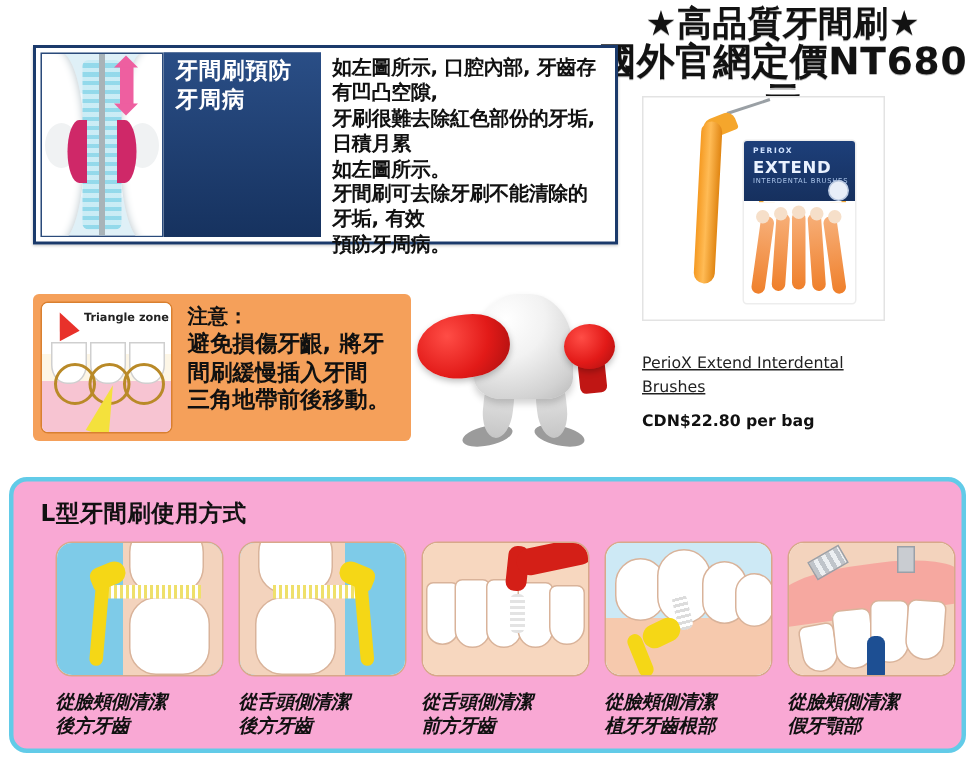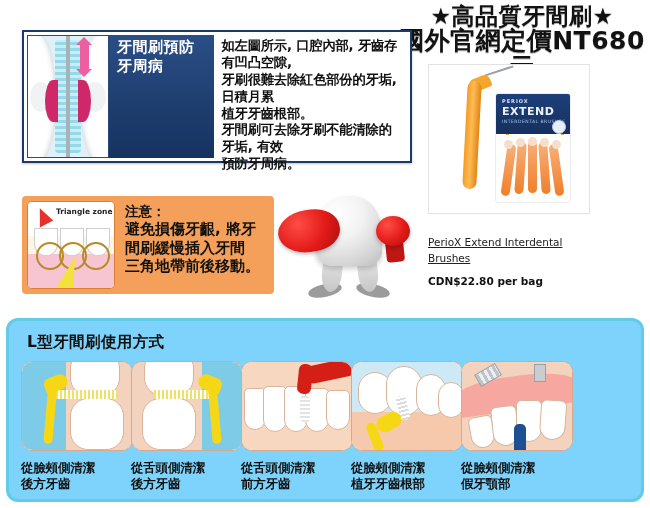--- a/index.html
+++ b/index.html
@@ -129,27 +129,27 @@
 
   .prod-link{
     margin-top:20px;width:168px;font-size:10.5px;color:#222;line-height:1.55;
     text-decoration:underline;
   }
   .prod-price{margin-top:8px;font-size:10.5px;color:#111;font-weight:bold;}
 
   
   .lbox{
     position:absolute;left:6px;top:318px;width:638px;height:184px;
-    background:#7dd3fc;border:3px solid #62cbe8;border-radius:12px;box-sizing:border-box;
+    background:#f9a8d4;border:3px solid #62cbe8;border-radius:12px;box-sizing:border-box;
   }
   .lbox-title{
     position:absolute;left:18px;top:11px;font-size:15.5px;font-weight:bold;color:#111;
     letter-spacing:.4px;
   }
-  .panels{position:absolute;left:12px;top:40px;right:10px;display:flex;gap:0;}
+  .panels{position:absolute;left:28px;top:40px;right:10px;display:flex;gap:12px;font-style:italic;}
   .panel{width:110px;}
   .pic{
     width:110px;height:88px;border:1px solid #d8a88a;border-radius:11px;overflow:hidden;position:relative;
     background:#ffffff;
   }
   .cap{margin-top:9px;font-size:12.5px;font-weight:bold;color:#111;line-height:1.26;letter-spacing:-.2px;}
 
   
   .bg-blue{position:absolute;inset:0;background:#7ecbe8;}
   .bg-peach{position:absolute;inset:0;background:#f7d7bf;}
@@ -189,21 +189,21 @@
         <div class="brush-wire"></div>
         <div class="plaque-l"></div>
         <div class="plaque-r"></div>
         <div class="arrow-pink"></div>
       </div>
       <div class="ib-body">
         <div class="ib-title">牙間刷預防牙周病</div>
         <div class="ib-text">
           <p>如左圖所示, 口腔內部, 牙齒存有凹凸空隙,</p>
           <p>牙刷很難去除紅色部份的牙垢, 日積月累</p>
-          <p>植牙牙齒根部。</p>
+          <p>如左圖所示。</p>
           <p>牙間刷可去除牙刷不能清除的牙垢, 有效</p>
           <p>預防牙周病。</p>
         </div>
       </div>
     </div>
   </div>
 
   <div class="tzbox">
     <div class="tz-fig">
       <div class="tz-sky"></div>

